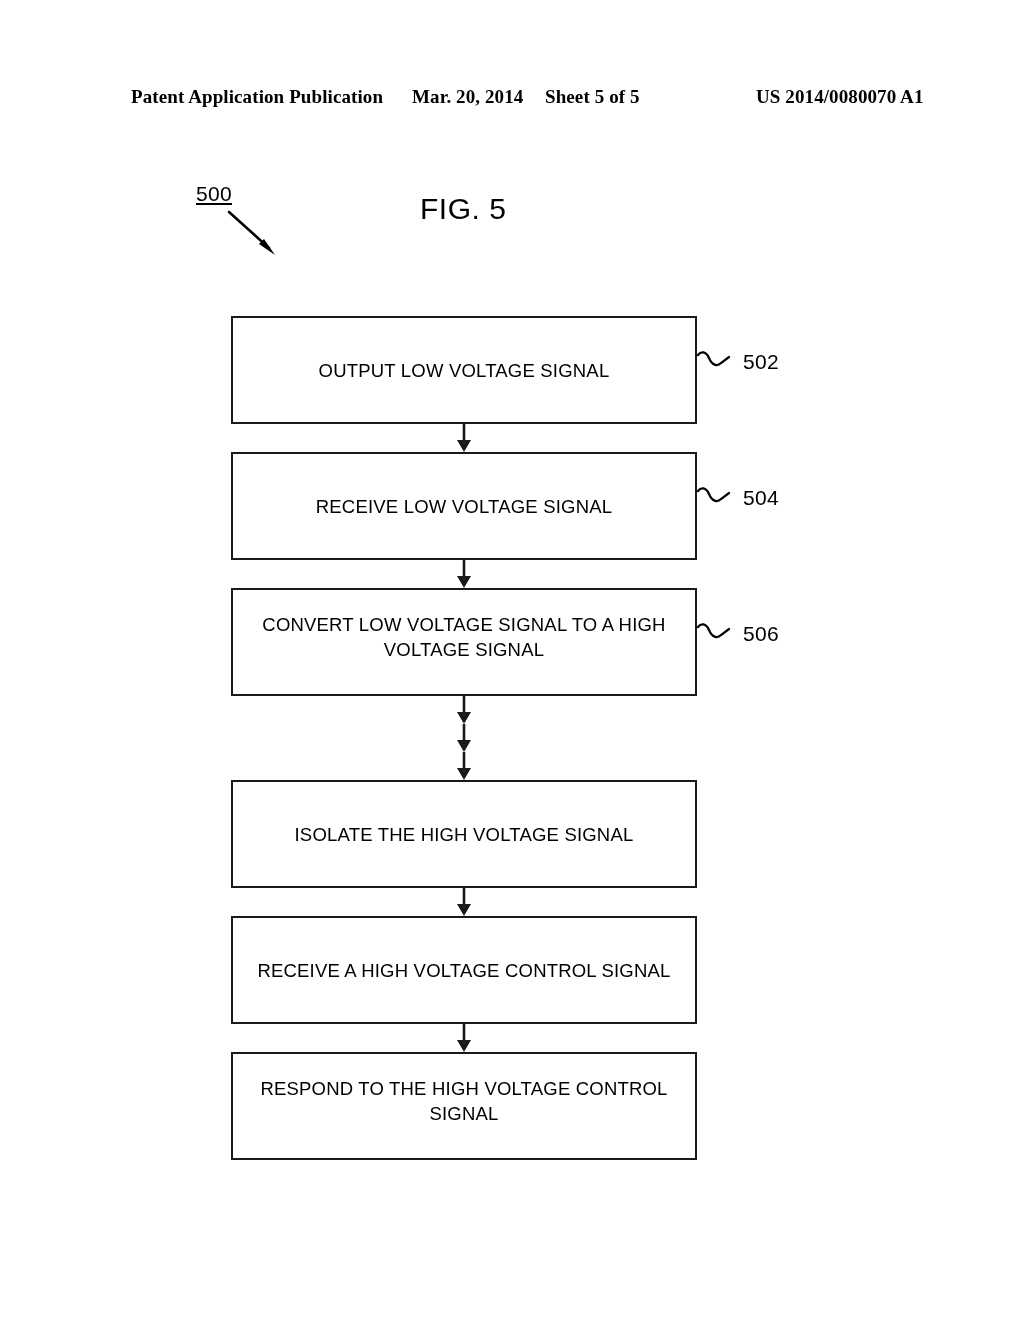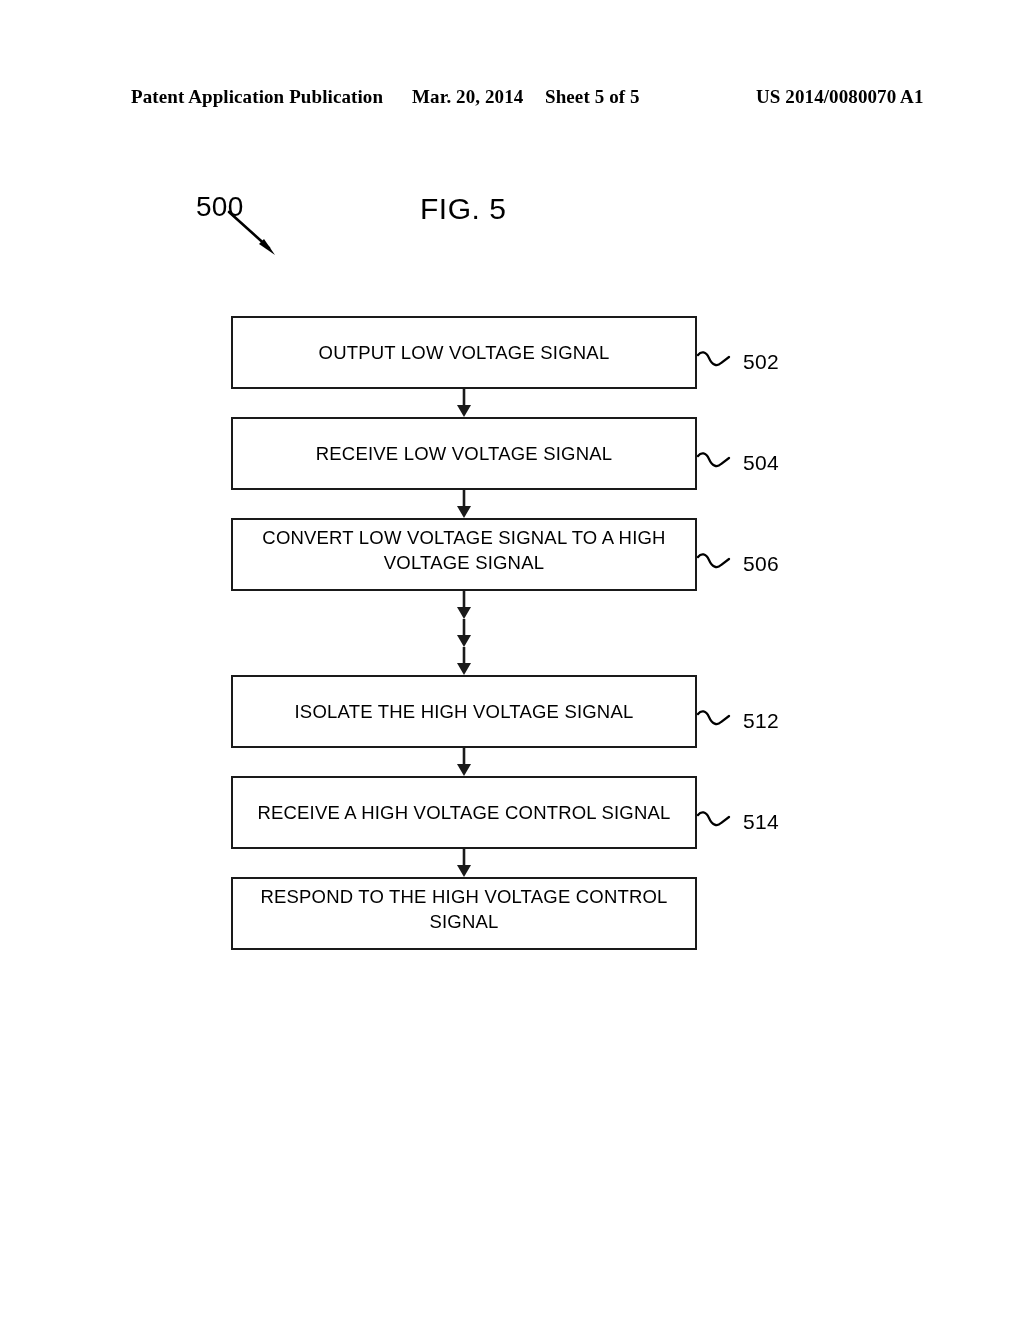--- a/index.html
+++ b/index.html
@@ -40,23 +40,24 @@
     left: 420px;
     top: 158px;
     font-size: 30px;
     letter-spacing: 0.5px;
     white-space: nowrap;
     margin-top: 34px;
   }
   .ref-500 {
     position: absolute;
     left: 196px;
-    top: 191px;
-    font-size: 28px;
+    top: 182px;
+    font-size: 21px;
     letter-spacing: 0.3px;
+    text-decoration: underline;
   }
   .ref-arrow {
     position: absolute;
     left: 225px;
     top: 208px;
     width: 60px;
     height: 55px;
   }
 
   
@@ -67,21 +68,21 @@
     width: 466px;
   }
   .step-wrap {
     position: relative;
     width: 466px;
   }
   .step-box {
     position: relative;
     box-sizing: border-box;
     width: 466px;
-    height: 73px;
+    height: 108px;
     border: 2.5px solid #1a1a1a;
     background: #ffffff;
     display: flex;
     align-items: center;
     justify-content: center;
   }
   .step-label {
     display: block;
     width: 430px;
     text-align: center;
@@ -206,42 +207,30 @@
     <div class="connector">
       <svg width="44" height="28" viewBox="0 0 44 28">
         <line x1="22" y1="0" x2="22" y2="19" stroke="#1a1a1a" stroke-width="2.6"></line>
         <polygon points="22,28 15,16 29,16" fill="#1a1a1a"></polygon>
       </svg>
     </div>
     <div class="step-wrap">
       <div class="step-box">
         <span class="step-label">ISOLATE THE HIGH VOLTAGE SIGNAL</span>
       </div>
-      <div class="leader pos-mid">
-        <svg width="34" height="26" viewBox="0 0 34 26">
-          <path d="M1 7 C4 3, 9 3, 12 10 C15 17, 20 19, 24 15 L32 9" fill="none" stroke="#000000" stroke-width="2.2" stroke-linecap="round"></path>
-        </svg>
-        <span class="leader-num">512</span>
-      </div>
     </div>
     <div class="connector">
       <svg width="44" height="28" viewBox="0 0 44 28">
         <line x1="22" y1="0" x2="22" y2="19" stroke="#1a1a1a" stroke-width="2.6"></line>
         <polygon points="22,28 15,16 29,16" fill="#1a1a1a"></polygon>
       </svg>
     </div>
     <div class="step-wrap">
       <div class="step-box">
         <span class="step-label">RECEIVE A HIGH VOLTAGE CONTROL SIGNAL</span>
-      </div>
-      <div class="leader pos-mid">
-        <svg width="34" height="26" viewBox="0 0 34 26">
-          <path d="M1 7 C4 3, 9 3, 12 10 C15 17, 20 19, 24 15 L32 9" fill="none" stroke="#000000" stroke-width="2.2" stroke-linecap="round"></path>
-        </svg>
-        <span class="leader-num">514</span>
       </div>
     </div>
     <div class="connector">
       <svg width="44" height="28" viewBox="0 0 44 28">
         <line x1="22" y1="0" x2="22" y2="19" stroke="#1a1a1a" stroke-width="2.6"></line>
         <polygon points="22,28 15,16 29,16" fill="#1a1a1a"></polygon>
       </svg>
     </div>
     <div class="step-wrap">
       <div class="step-box two-line">

